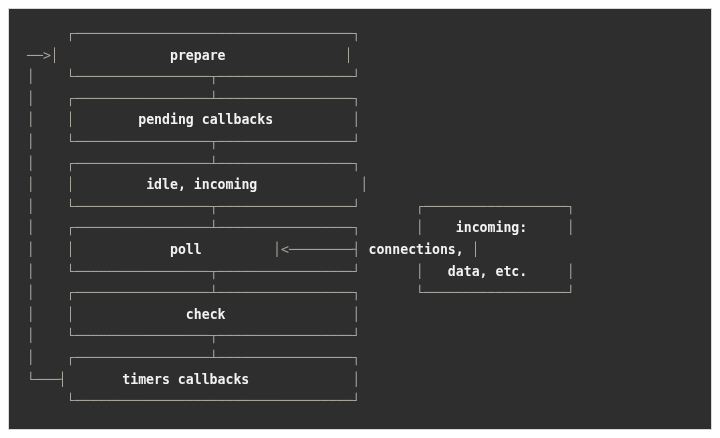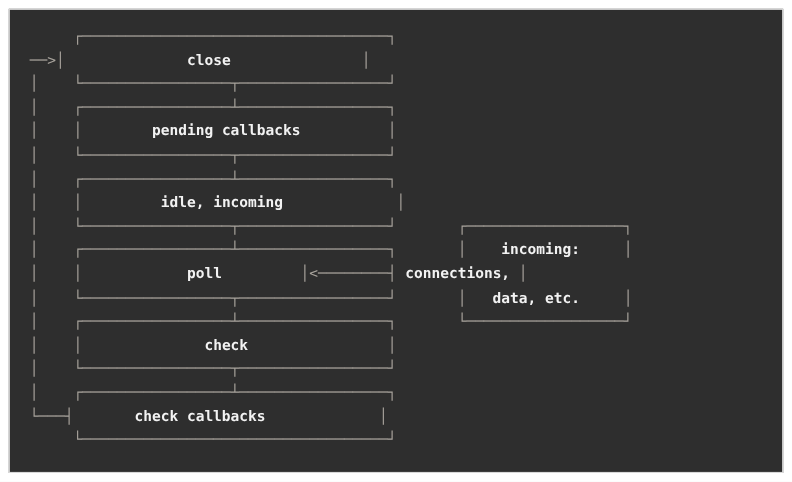--- a/index.html
+++ b/index.html
@@ -44,31 +44,31 @@
   
   #ascii .rule { color: #a8a39c; font-weight: normal; }
   #ascii .lbl  { color: #f2f2f2; font-weight: bold; }
 </style>
 </head>
 <body style="background: rgb(255, 255, 255);">
 
 <div id="screen" style="background: rgb(255, 255, 255);">
   <div id="codeblock" style="background: rgb(46, 46, 46); border-color: rgb(216, 216, 216);">
     <pre id="ascii"><span><span class="rule" style="color: rgb(168, 163, 156);">     </span><span class="rule" style="color: rgb(168, 163, 156);">┌───────────────────────────────────┐</span></span>
-<span><span class="rule" style="color: rgb(168, 163, 156);">─</span><span class="rule" style="color: rgb(168, 163, 156);">─&gt;</span><span class="rule" style="color: rgb(168, 163, 156);">│</span><span class="lbl" style="color: rgb(242, 242, 242);">              close               </span><span class="rule" style="color: rgb(168, 163, 156);">│</span></span>
+<span><span class="rule" style="color: rgb(168, 163, 156);">─</span><span class="rule" style="color: rgb(168, 163, 156);">─&gt;</span><span class="rule" style="color: rgb(168, 163, 156);">│</span><span class="lbl" style="color: rgb(242, 242, 242);">              prepare               </span><span class="rule" style="color: rgb(168, 163, 156);">│</span></span>
 <span><span class="rule" style="color: rgb(168, 163, 156);">│</span><span class="rule" style="color: rgb(168, 163, 156);">    </span><span class="rule" style="color: rgb(168, 163, 156);">└─────────────────┬─────────────────┘</span></span>
 <span><span class="rule" style="color: rgb(168, 163, 156);">│</span><span class="rule" style="color: rgb(168, 163, 156);">    </span><span class="rule" style="color: rgb(168, 163, 156);">┌─────────────────┴─────────────────┐</span></span>
 <span><span class="rule" style="color: rgb(168, 163, 156);">│</span><span class="rule" style="color: rgb(168, 163, 156);">    </span><span class="rule" style="color: rgb(168, 163, 156);">│</span><span class="lbl" style="color: rgb(242, 242, 242);">        pending callbacks          </span><span class="rule" style="color: rgb(168, 163, 156);">│</span></span>
 <span><span class="rule" style="color: rgb(168, 163, 156);">│</span><span class="rule" style="color: rgb(168, 163, 156);">    </span><span class="rule" style="color: rgb(168, 163, 156);">└─────────────────┬─────────────────┘</span></span>
 <span><span class="rule" style="color: rgb(168, 163, 156);">│</span><span class="rule" style="color: rgb(168, 163, 156);">    </span><span class="rule" style="color: rgb(168, 163, 156);">┌─────────────────┴─────────────────┐</span></span>
 <span><span class="rule" style="color: rgb(168, 163, 156);">│</span><span class="rule" style="color: rgb(168, 163, 156);">    </span><span class="rule" style="color: rgb(168, 163, 156);">│</span><span class="lbl" style="color: rgb(242, 242, 242);">         idle, incoming             </span><span class="rule" style="color: rgb(168, 163, 156);">│</span></span>
 <span><span class="rule" style="color: rgb(168, 163, 156);">│</span><span class="rule" style="color: rgb(168, 163, 156);">    </span><span class="rule" style="color: rgb(168, 163, 156);">└─────────────────┬─────────────────┘</span><span class="rule" style="color: rgb(168, 163, 156);">       </span><span class="rule" style="color: rgb(168, 163, 156);">┌──────────────────┐</span></span>
 <span><span class="rule" style="color: rgb(168, 163, 156);">│</span><span class="rule" style="color: rgb(168, 163, 156);">    </span><span class="rule" style="color: rgb(168, 163, 156);">┌─────────────────┴─────────────────┐</span><span class="rule" style="color: rgb(168, 163, 156);">       </span><span class="rule" style="color: rgb(168, 163, 156);">│</span><span class="lbl" style="color: rgb(242, 242, 242);">    incoming:     </span><span class="rule" style="color: rgb(168, 163, 156);">│</span></span>
 <span><span class="rule" style="color: rgb(168, 163, 156);">│</span><span class="rule" style="color: rgb(168, 163, 156);">    </span><span class="rule" style="color: rgb(168, 163, 156);">│</span><span class="lbl" style="color: rgb(242, 242, 242);">            poll         </span><span class="rule" style="color: rgb(168, 163, 156);">│&lt;────────┤</span><span class="lbl" style="color: rgb(242, 242, 242);"> connections, </span><span class="rule" style="color: rgb(168, 163, 156);">│</span></span>
 <span><span class="rule" style="color: rgb(168, 163, 156);">│</span><span class="rule" style="color: rgb(168, 163, 156);">    </span><span class="rule" style="color: rgb(168, 163, 156);">└─────────────────┬─────────────────┘</span><span class="rule" style="color: rgb(168, 163, 156);">       </span><span class="rule" style="color: rgb(168, 163, 156);">│</span><span class="lbl" style="color: rgb(242, 242, 242);">   data, etc.     </span><span class="rule" style="color: rgb(168, 163, 156);">│</span></span>
 <span><span class="rule" style="color: rgb(168, 163, 156);">│</span><span class="rule" style="color: rgb(168, 163, 156);">    </span><span class="rule" style="color: rgb(168, 163, 156);">┌─────────────────┴─────────────────┐</span><span class="rule" style="color: rgb(168, 163, 156);">       </span><span class="rule" style="color: rgb(168, 163, 156);">└──────────────────┘</span></span>
 <span><span class="rule" style="color: rgb(168, 163, 156);">│</span><span class="rule" style="color: rgb(168, 163, 156);">    </span><span class="rule" style="color: rgb(168, 163, 156);">│</span><span class="lbl" style="color: rgb(242, 242, 242); text-align: center;">              check                </span><span class="rule" style="color: rgb(168, 163, 156);">│</span></span>
 <span><span class="rule" style="color: rgb(168, 163, 156);">│</span><span class="rule" style="color: rgb(168, 163, 156);">    </span><span class="rule" style="color: rgb(168, 163, 156);">└─────────────────┬─────────────────┘</span></span>
 <span><span class="rule" style="color: rgb(168, 163, 156);">│</span><span class="rule" style="color: rgb(168, 163, 156);">    </span><span class="rule" style="color: rgb(168, 163, 156);">┌─────────────────┴─────────────────┐</span></span>
-<span><span class="rule" style="color: rgb(168, 163, 156);">└───┤</span><span class="lbl" style="color: rgb(242, 242, 242);">       check callbacks             </span><span class="rule" style="color: rgb(168, 163, 156);">│</span></span>
+<span><span class="rule" style="color: rgb(168, 163, 156);">└───┤</span><span class="lbl" style="color: rgb(242, 242, 242);">       timers callbacks             </span><span class="rule" style="color: rgb(168, 163, 156);">│</span></span>
 <span><span class="rule" style="color: rgb(168, 163, 156);">     </span><span class="rule" style="color: rgb(168, 163, 156);">└───────────────────────────────────┘</span></span></pre>
   </div>
 </div>
 
 </body></html>

